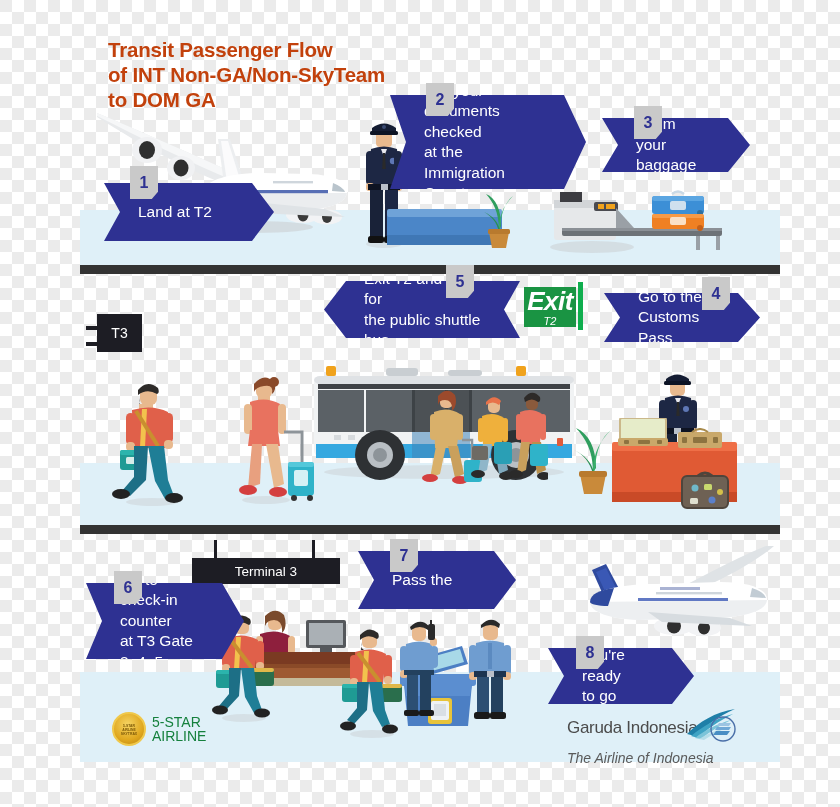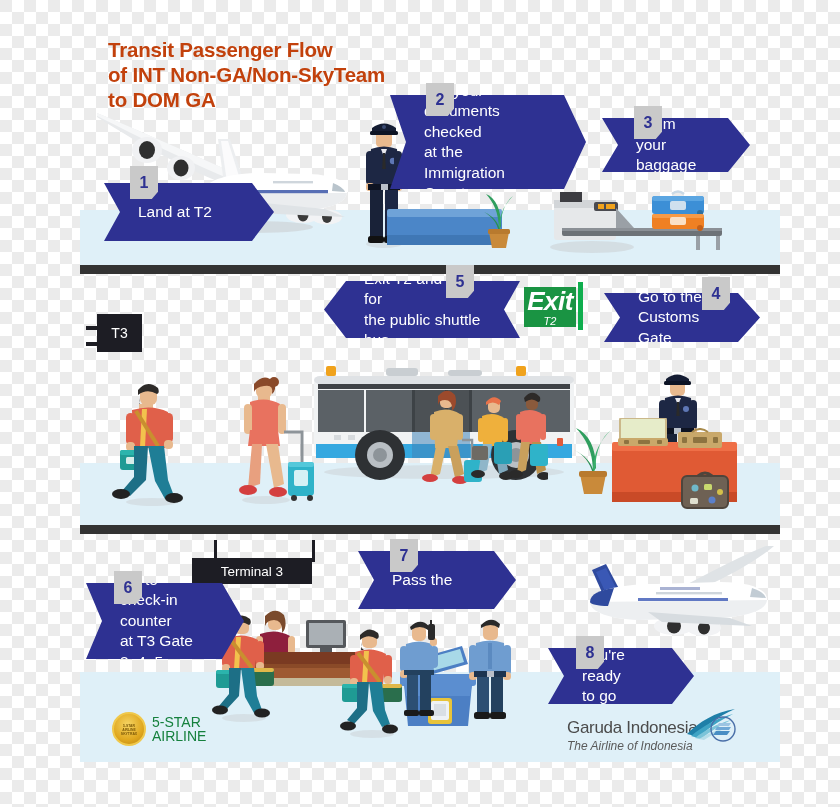--- a/index.html
+++ b/index.html
@@ -89,21 +89,21 @@
     font-size:4px;color:#7a5606;text-align:center;line-height:5px;font-weight:bold;
   }
   .fivestar{
     position:absolute; color:#15803d; font-size:14px; font-weight:normal; line-height:14px;
   }
   
   .garuda{
     position:absolute; color:#4b4b4b;
   }
   .garuda .g1{ font-size:17px; letter-spacing:-.3px; }
-  .garuda .g2{ font-size:12px; font-style:italic; margin-top:1px; color:#5a5a5a;}
+  .garuda .g2{ font-size:14px; font-style:italic; margin-top:12px; color:#5a5a5a;}
 </style>
 </head>
 <body>
 
 <div id="stage">
 
   <div class="band" style="top:210px;height:55px;"></div>
   <div class="bandline" style="top:265px;"></div>
 
   <div class="band" style="top:463px;height:62px;"></div>
@@ -484,28 +484,28 @@
         <span>the public shuttle bus</span>
       </div>
     </div>
   </div>
 
   <div class="step" style="left:604px;top:293px;">
     <div class="badge" style="left:98px;top:-16px;">4</div>
     <div class="arrow right" style="width:156px;height:49px;">
       <div>
         <span>Go to the</span>
-        <span>Customs Gate</span>
+        <span>Customs Pass</span>
       </div>
     </div>
   </div>
 
   <div class="sign-stem" style="left:214px;top:540px;height:22px;"></div>
   <div class="sign-stem" style="left:312px;top:540px;height:22px;"></div>
-  <div class="sign-dark" style="left:192px;top:558px;width:120px;height:26px;">
+  <div class="sign-dark" style="left:192px;top:558px;width:148px;height:26px;">
     <span style="font-size:13.5px;">Terminal 3</span>
   </div>
 
   <div style="position:absolute;left:552px;top:540px;width:230px;height:112px;">
     <svg viewBox="0 0 230 112" width="230" height="112">
 
       <path d="M214 6 C180 20 140 42 98 64 L94 72 L150 48 C182 34 208 18 222 6 Z" fill="#dfe3e6"></path>
 
       <path d="M40 30 L54 24 L74 62 L56 66 Z" fill="#2f4a9e"></path>
       <path d="M44 32 L54 28 L70 60 L58 62 Z" fill="#3a58b5"></path>

